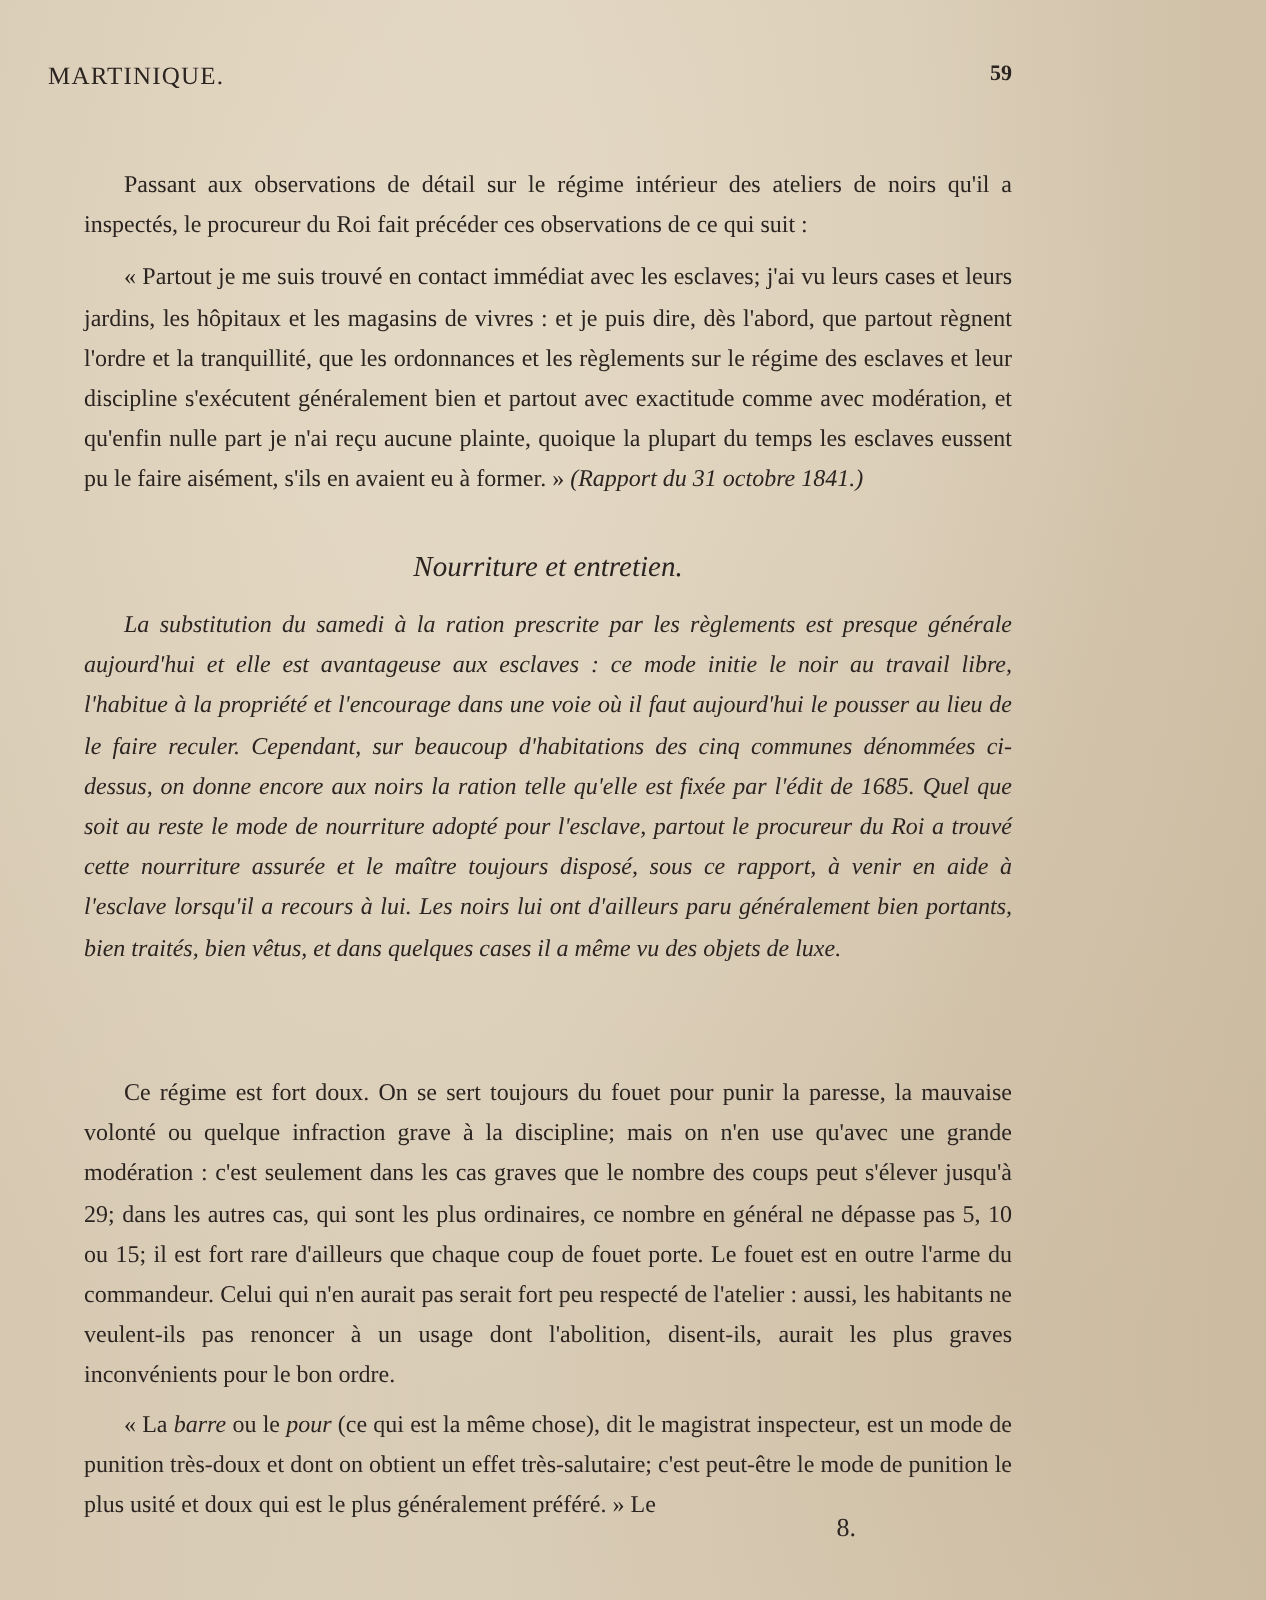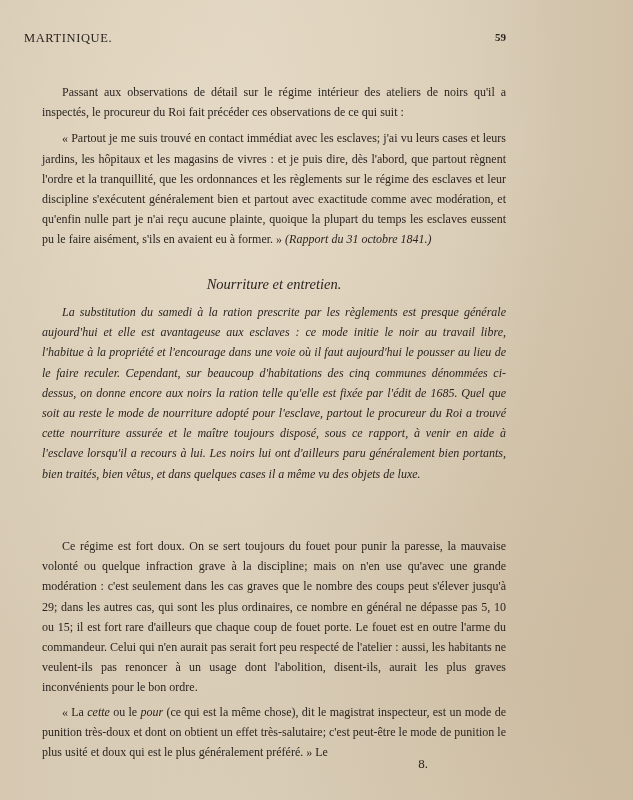--- a/index.html
+++ b/index.html
@@ -57,17 +57,17 @@
 
   <div class="heading" style="top:276px;">Nourriture et entretien.</div>
 
   <div class="block" style="top:302px;font-style:italic;">
     <p>La substitution du samedi à la ration prescrite par les règlements est presque générale aujourd'hui et elle est avantageuse aux esclaves : ce mode initie le noir au travail libre, l'habitue à la propriété et l'encourage dans une voie où il faut aujourd'hui le pousser au lieu de le faire reculer. Cependant, sur beaucoup d'habitations des cinq communes dénommées ci-dessus, on donne encore aux noirs la ration telle qu'elle est fixée par l'édit de 1685. Quel que soit au reste le mode de nourriture adopté pour l'esclave, partout le procureur du Roi a trouvé cette nourriture assurée et le maître toujours disposé, sous ce rapport, à venir en aide à l'esclave lorsqu'il a recours à lui. Les noirs lui ont d'ailleurs paru généralement bien portants, bien traités, bien vêtus, et dans quelques cases il a même vu des objets de luxe.</p>
   </div>
 
 
   <div class="block" style="top:536px;">
     <p>Ce régime est fort doux. On se sert toujours du fouet pour punir la paresse, la mauvaise volonté ou quelque infraction grave à la discipline; mais on n'en use qu'avec une grande modération : c'est seulement dans les cas graves que le nombre des coups peut s'élever jusqu'à 29; dans les autres cas, qui sont les plus ordinaires, ce nombre en général ne dépasse pas 5, 10 ou 15; il est fort rare d'ailleurs que chaque coup de fouet porte. Le fouet est en outre l'arme du commandeur. Celui qui n'en aurait pas serait fort peu respecté de l'atelier : aussi, les habitants ne veulent-ils pas renoncer à un usage dont l'abolition, disent-ils, aurait les plus graves inconvénients pour le bon ordre.</p>
-    <p style="margin-top:4px;"><span>« La </span><span class="it">cette</span><span> ou le </span><span class="it">pour</span><span> (ce qui est la même chose), dit le magistrat inspecteur, est un mode de punition très-doux et dont on obtient un effet très-salutaire; c'est peut-être le mode de punition le plus usité et doux qui est le plus généralement préféré. » Le</span></p>
+    <p style="margin-top:4px;"><span>« La </span><span class="it">barre</span><span> ou le </span><span class="it">pour</span><span> (ce qui est la même chose), dit le magistrat inspecteur, est un mode de punition très-doux et dont on obtient un effet très-salutaire; c'est peut-être le mode de punition le plus usité et doux qui est le plus généralement préféré. » Le</span></p>
   </div>
 
   <div class="sig" style="top:756px; left:300px; width:128px;">8.</div>
 </div>
 
 </body></html>

